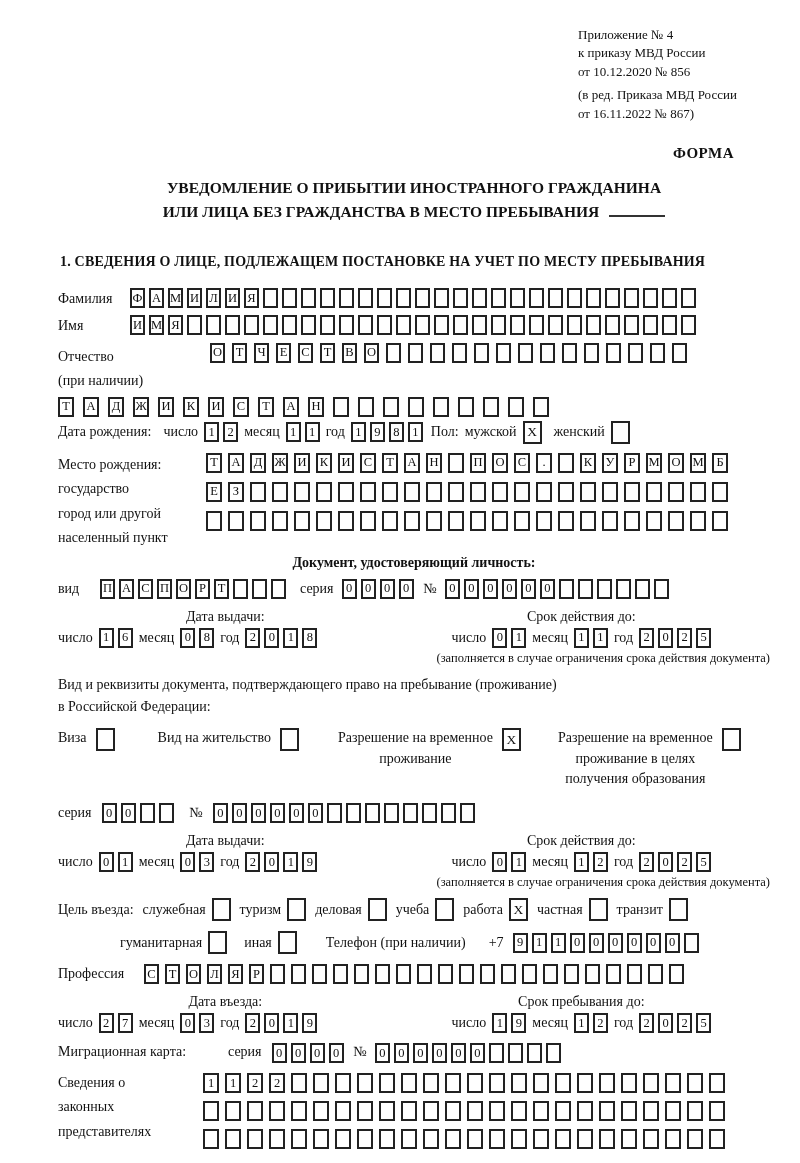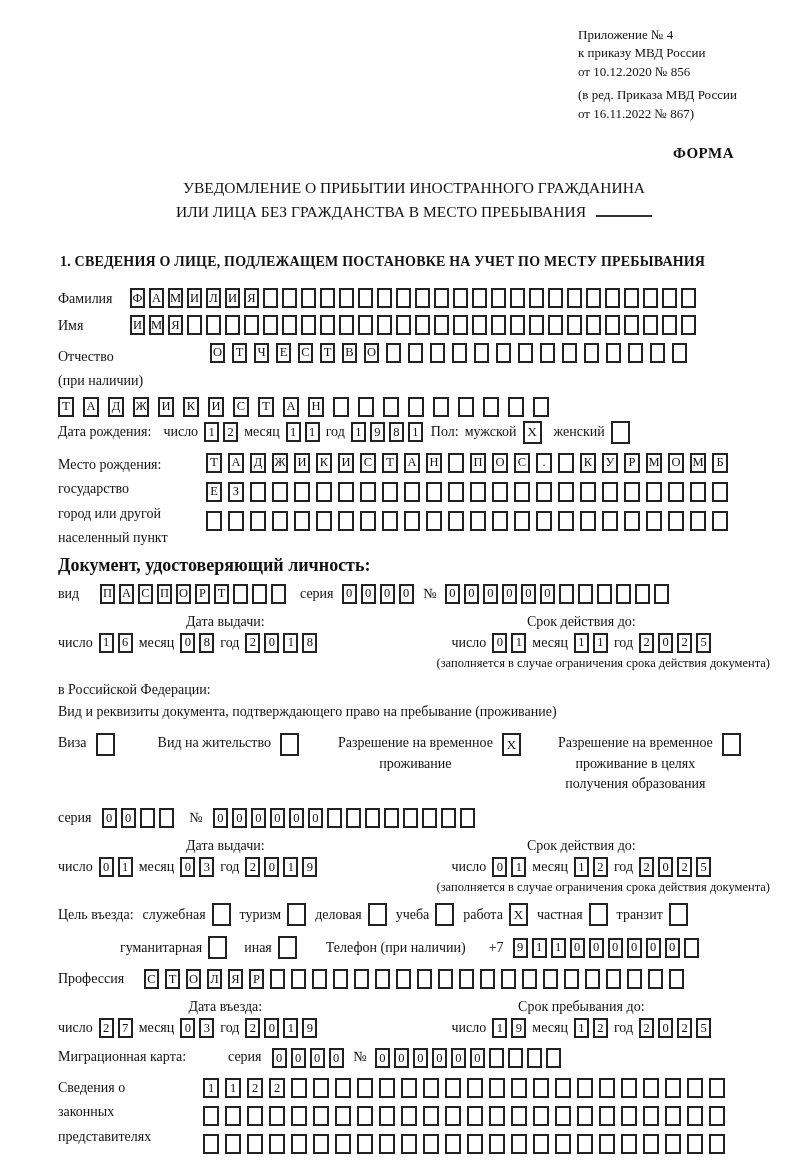--- a/index.html
+++ b/index.html
@@ -5,21 +5,21 @@
   * { margin:0; padding:0; box-sizing:border-box; }
   html,body { background:#fff; }
   body {
     width:800px; height:1163px; overflow:hidden;
     font-family:"Liberation Serif", serif; color:#111;
     padding:26px 30px 10px 58px;
   }
   .annex { margin-left:auto; width:192px; font-size:13px; line-height:1.42; }
   .annex .gap { height:5px; }
   .forma { text-align:right; font-weight:bold; font-size:15px; margin:22px 36px 14px 0; letter-spacing:0.5px; }
-  .title { text-align:center; font-weight:normal; font-size:15.5px; line-height:1.55; margin:8px 0 2px 0; }
+  .title { text-align:center; font-weight:bold; font-size:15.5px; line-height:1.55; margin:8px 0 2px 0; }
   .title .blank { display:inline-block; width:56px; border-bottom:2px solid #333; margin-left:10px; vertical-align:baseline; }
   .sec-head { font-weight:bold; font-size:14px; margin:30px 0 18px 2px; letter-spacing:0.2px; }
 
   .row { display:flex; align-items:flex-start; margin-bottom:7px; }
   .lbl { font-size:14px; line-height:1.3; flex:0 0 auto; }
   .lblcol { font-size:14px; line-height:1.75; flex:0 0 auto; }
 
   .cells { display:flex; gap:4px; flex:0 0 auto; }
   .cell {
     width:15px; height:20px; flex:0 0 auto;
@@ -34,21 +34,21 @@
   .cb .cell { width:19px; height:23px; font-size:13.5px; }
 
   .w-sur { width:72px; padding-top:2px; }
   .w-pat { width:152px; padding-top:2px; }
   .w-cit { width:122px; padding-top:2px; }
   .w-bp  { width:148px; }
   .stack { display:flex; flex-direction:column; gap:9px; }
 
   .inline { display:flex; align-items:center; gap:6px; font-size:14px; }
 
-  .dochead { font-weight:bold; font-size:18px; margin:4px 0 8px 0; }
+  .dochead { text-align:center; font-weight:bold; font-size:14px; margin:4px 0 8px 0; }
 
   .dp { display:flex; margin-top:10px; }
   .dp-l { width:47%; }
   .dp-r { width:53%;font-family:Liberation Serif, serif; }
   .dp-head { text-align:center; font-size:14px; margin-bottom:3px; }
   .dp-row { display:flex; align-items:center; gap:6px; font-size:14px; }
   .dp-note { font-size:12.5px; text-align:right; margin-top:3px; }
 
   .intro { font-size:14px; line-height:1.6; }
 
@@ -413,22 +413,22 @@
           <div class="cell">0</div>
           <div class="cell">2</div>
           <div class="cell">5</div>
         </span>
     </div>
     <div class="dp-note">(заполняется в случае ограничения срока действия документа)</div>
   </div>
 </div>
 
 <div class="intro mt8">
+  <div>Вид и реквизиты документа, подтверждающего право на пребывание (проживание)</div>
   <div>в Российской Федерации:</div>
-  <div>Вид и реквизиты документа, подтверждающего право на пребывание (проживание)</div>
 </div>
 
 <div class="permits">
   <div class="pitem">
     <span class="plabel">Виза</span>
     <span class="cells cb">
         <div class="cell"></div>
       </span>
   </div>
   <div class="pitem" style="margin-left:14px">

